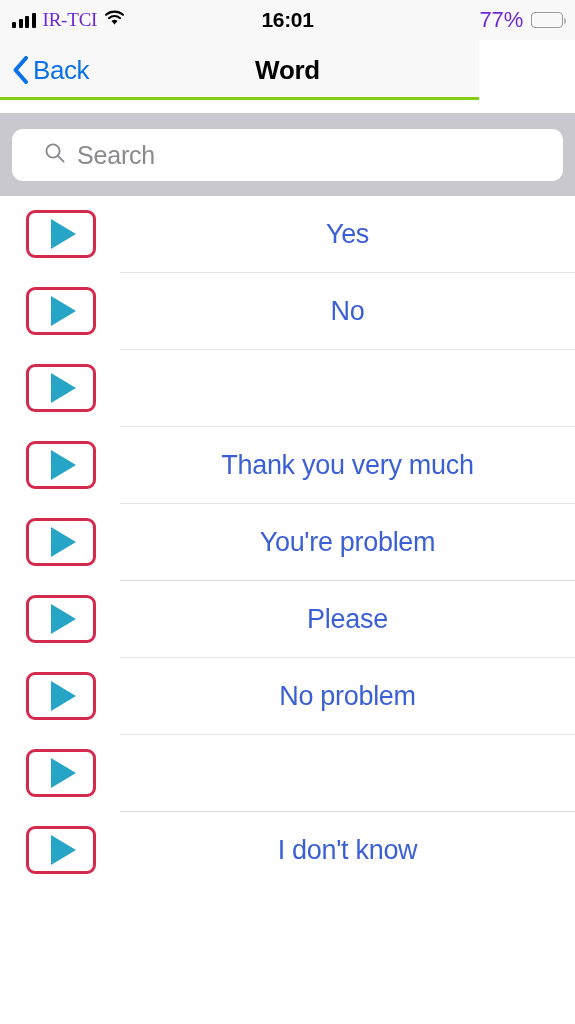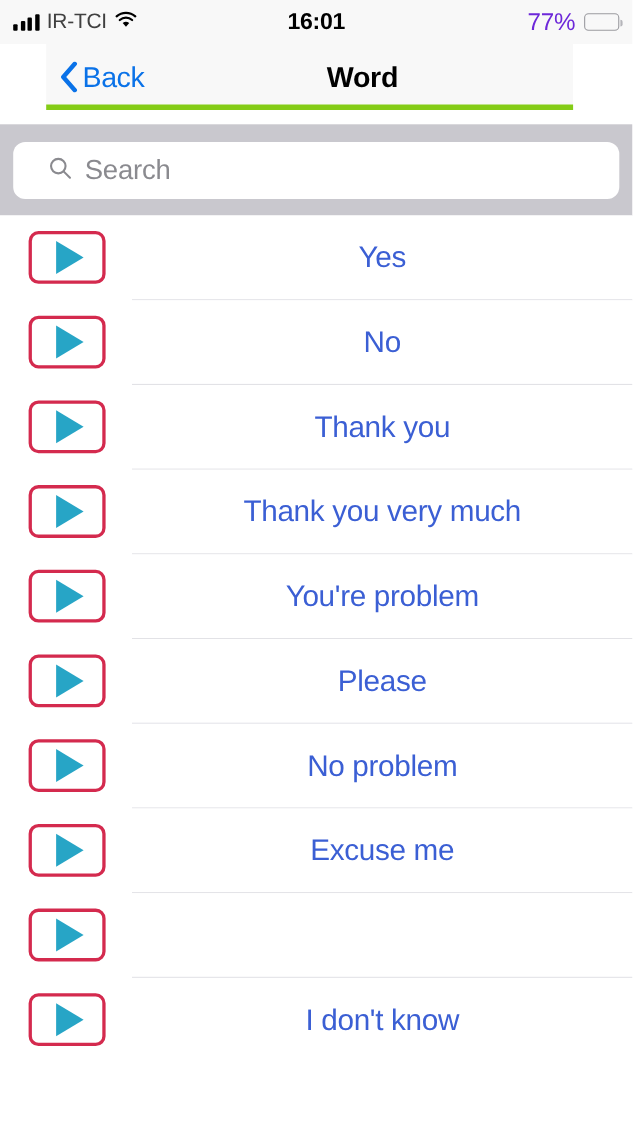--- a/index.html
+++ b/index.html
@@ -23,35 +23,35 @@
                font-size:21px; font-weight:bold; color:#000; letter-spacing:-0.3px; }
   .sb-right { position:absolute; right:12px; display:flex; align-items:center; gap:8px; }
 
   .signal { display:flex; align-items:flex-end; gap:2.5px; height:15px; }
   .signal i { display:block; width:4px; background:#000; border-radius:1px; }
   .signal i:nth-child(1){ height:6px; }
   .signal i:nth-child(2){ height:9px; }
   .signal i:nth-child(3){ height:12px; }
   .signal i:nth-child(4){ height:15px; }
 
-  .carrier { font-size:19px; color:#404040; letter-spacing:-0.2px; }
+  .carrier { font-size:19px; color:#6d28d9; letter-spacing:-0.2px;font-family:Liberation Serif, serif; }
 
   .wifi { width:21px; height:16px; }
 
   .battpct { font-size:22px; color:#6d28d9; letter-spacing:-0.2px; }
   .battery { position:relative; width:32px; height:16px;
              border:1.6px solid #9a9a9f; border-radius:4px; padding:1.6px; }
   .battery .fill { height:100%; width:82%; background:#000; border-radius:1.5px; }
   .battery:after { content:""; position:absolute; right:-4px; top:5px;
                    width:2.4px; height:6px; background:#b5b5ba; border-radius:0 2px 2px 0; }
 
   
   .navbar {
     position:absolute; top:40px; left:0; width:479px; height:60px;
-    background:#f8f8f8; border-bottom:5px solid #84cc16;margin-left:42px;
+    background:#f8f8f8; border-bottom:3px solid #84cc16;
   }
   .backbtn {
     position:absolute; left:12px; top:0; height:60px;
     display:flex; align-items:center; gap:4px; cursor:pointer;
   }
   .chev { width:17px; height:28px; display:block; }
   .backlabel { font-size:26px; color:#0a72e8; letter-spacing:-0.4px; }
   .navtitle {
     position:absolute; left:0; top:0; width:575px; height:60px;
     display:flex; align-items:center; justify-content:center;
@@ -164,21 +164,20 @@
         <div class="playbtn">
           <span class="tri"></span>
         </div>
         <div class="rowlabel">No</div>
         <div class="sep"></div>
       </div>
       <div class="row">
         <div class="playbtn">
           <span class="tri"></span>
         </div>
-        <div class="rowlabel">Thank you</div>
         <div class="sep"></div>
       </div>
       <div class="row">
         <div class="playbtn">
           <span class="tri"></span>
         </div>
         <div class="rowlabel">Thank you very much</div>
         <div class="sep"></div>
       </div>
       <div class="row">
@@ -199,27 +198,20 @@
         <div class="playbtn">
           <span class="tri"></span>
         </div>
         <div class="rowlabel">No problem</div>
         <div class="sep"></div>
       </div>
       <div class="row">
         <div class="playbtn">
           <span class="tri"></span>
         </div>
-        <div class="rowlabel">Excuse me</div>
-        <div class="sep"></div>
-      </div>
-      <div class="row">
-        <div class="playbtn">
-          <span class="tri"></span>
-        </div>
         <div class="sep"></div>
       </div>
       <div class="row">
         <div class="playbtn">
           <span class="tri"></span>
         </div>
         <div class="rowlabel">I don't know</div>
       </div>
     </div>
 

